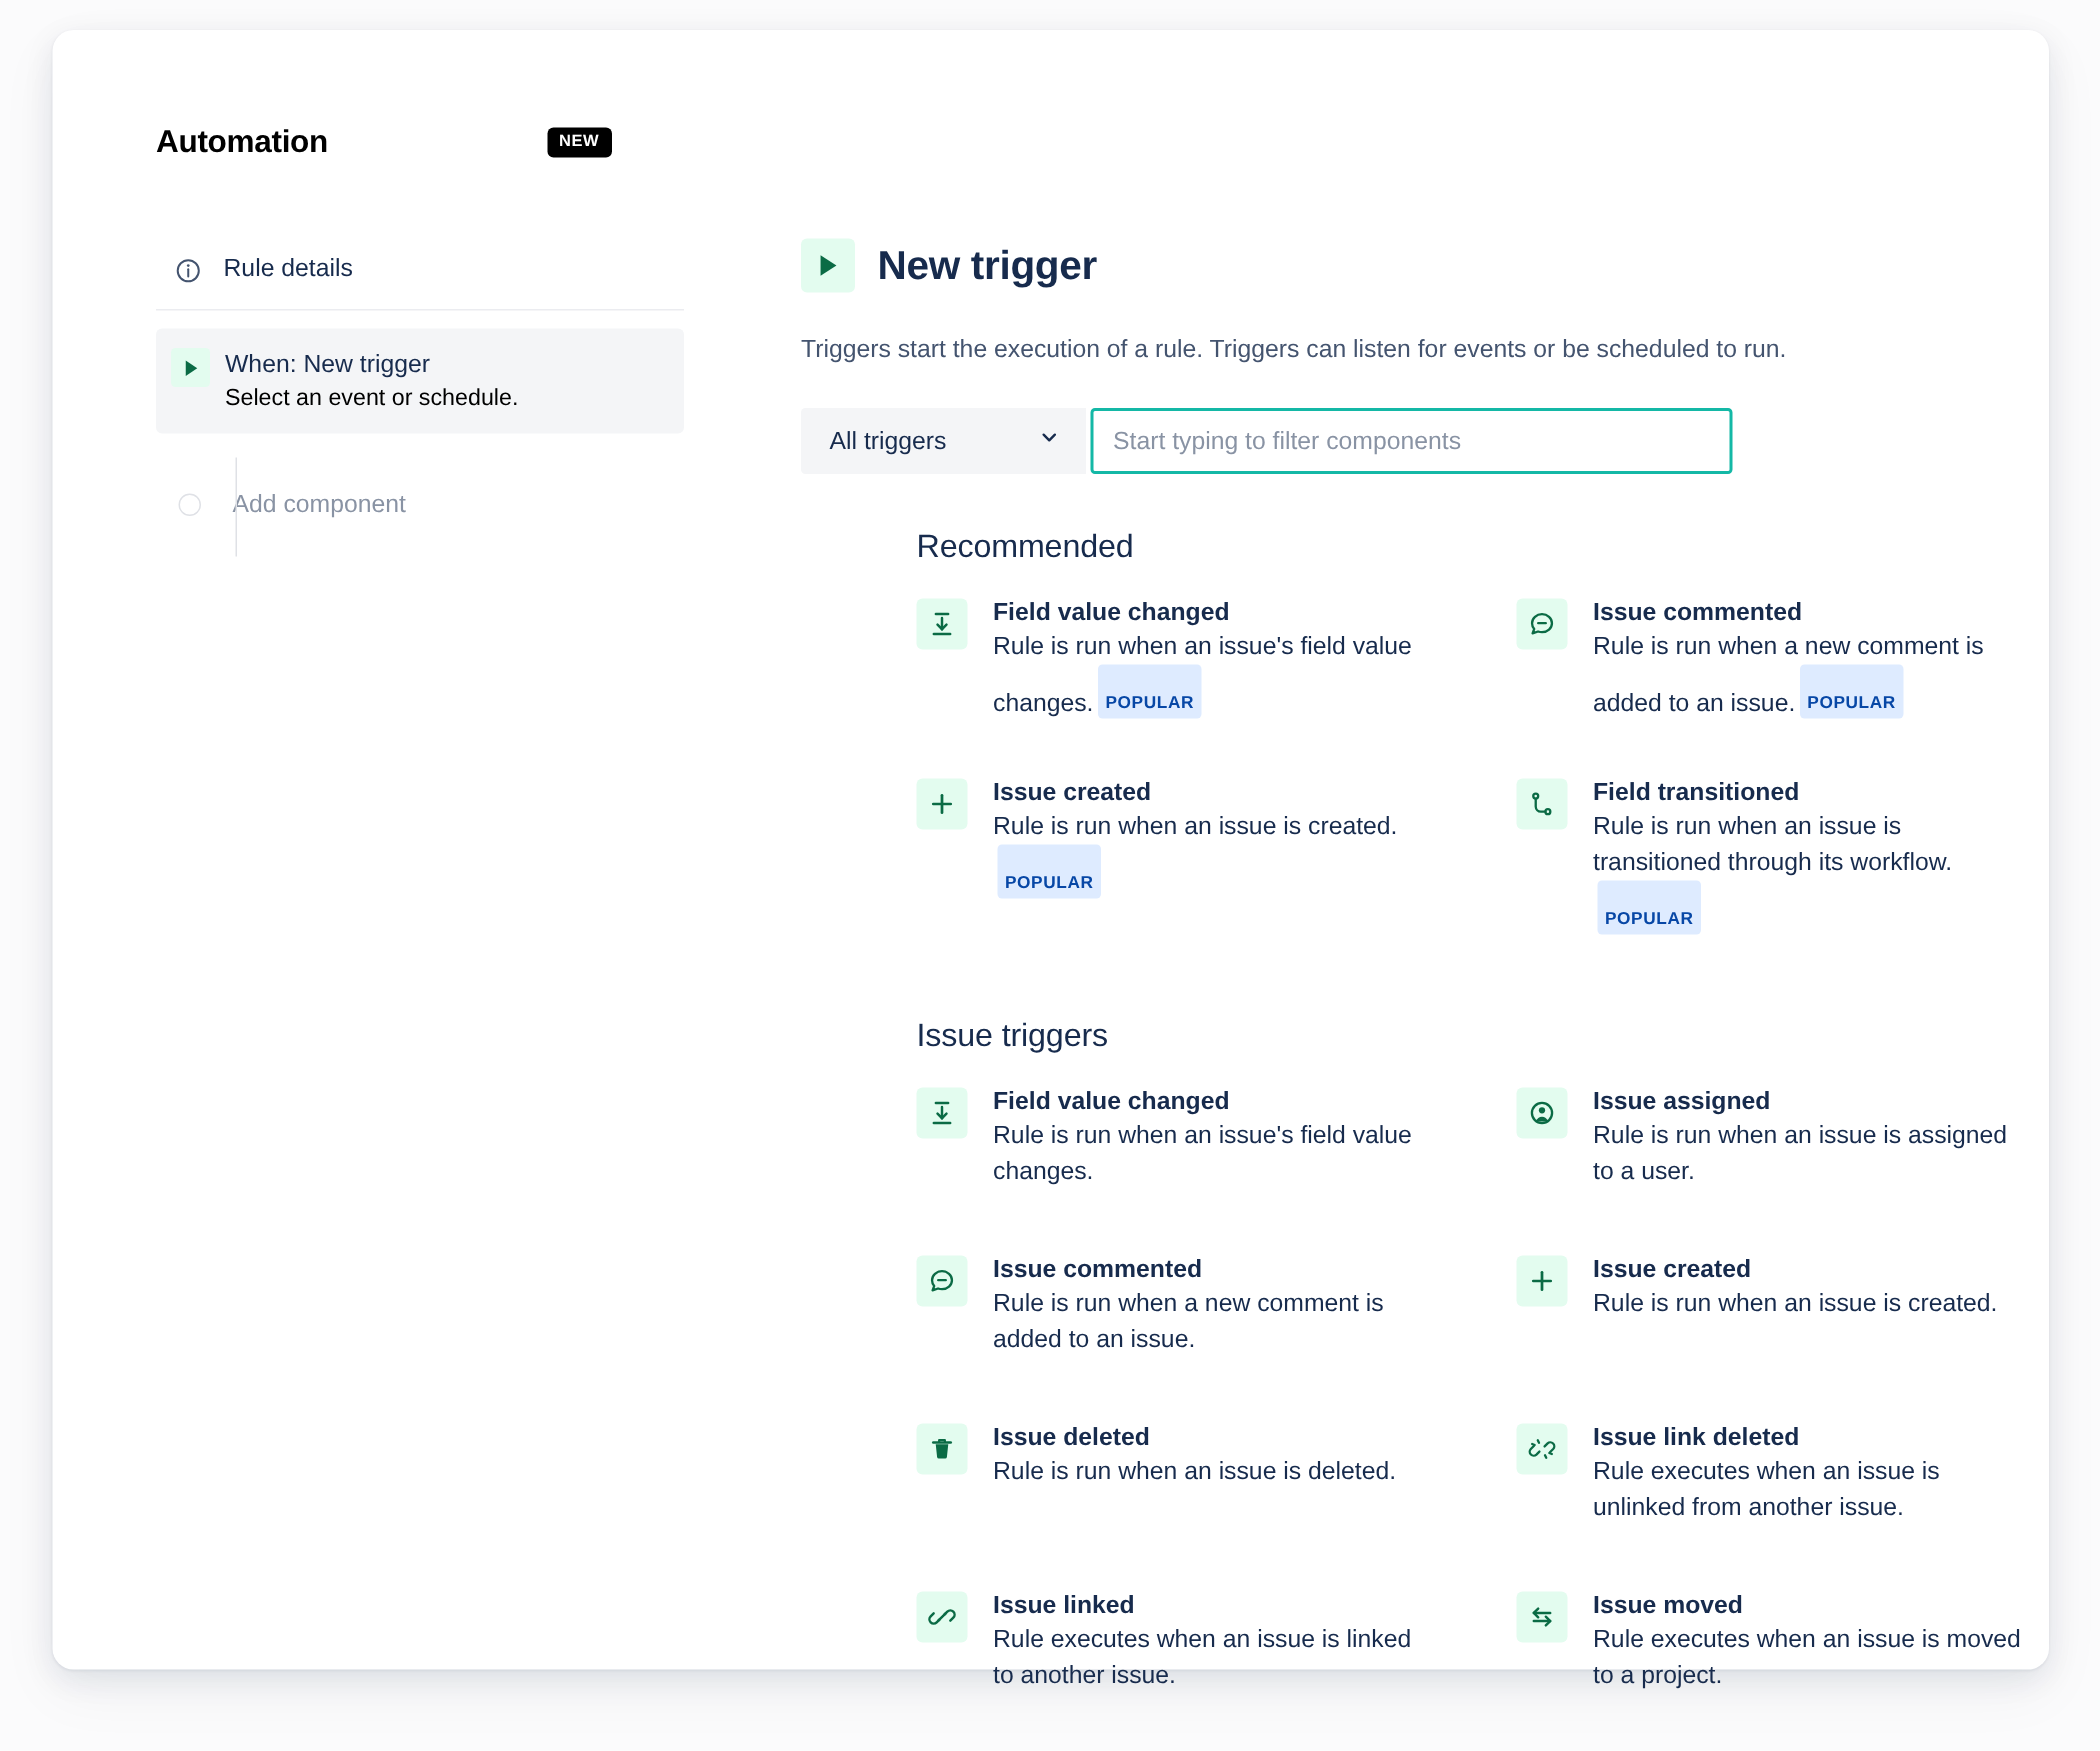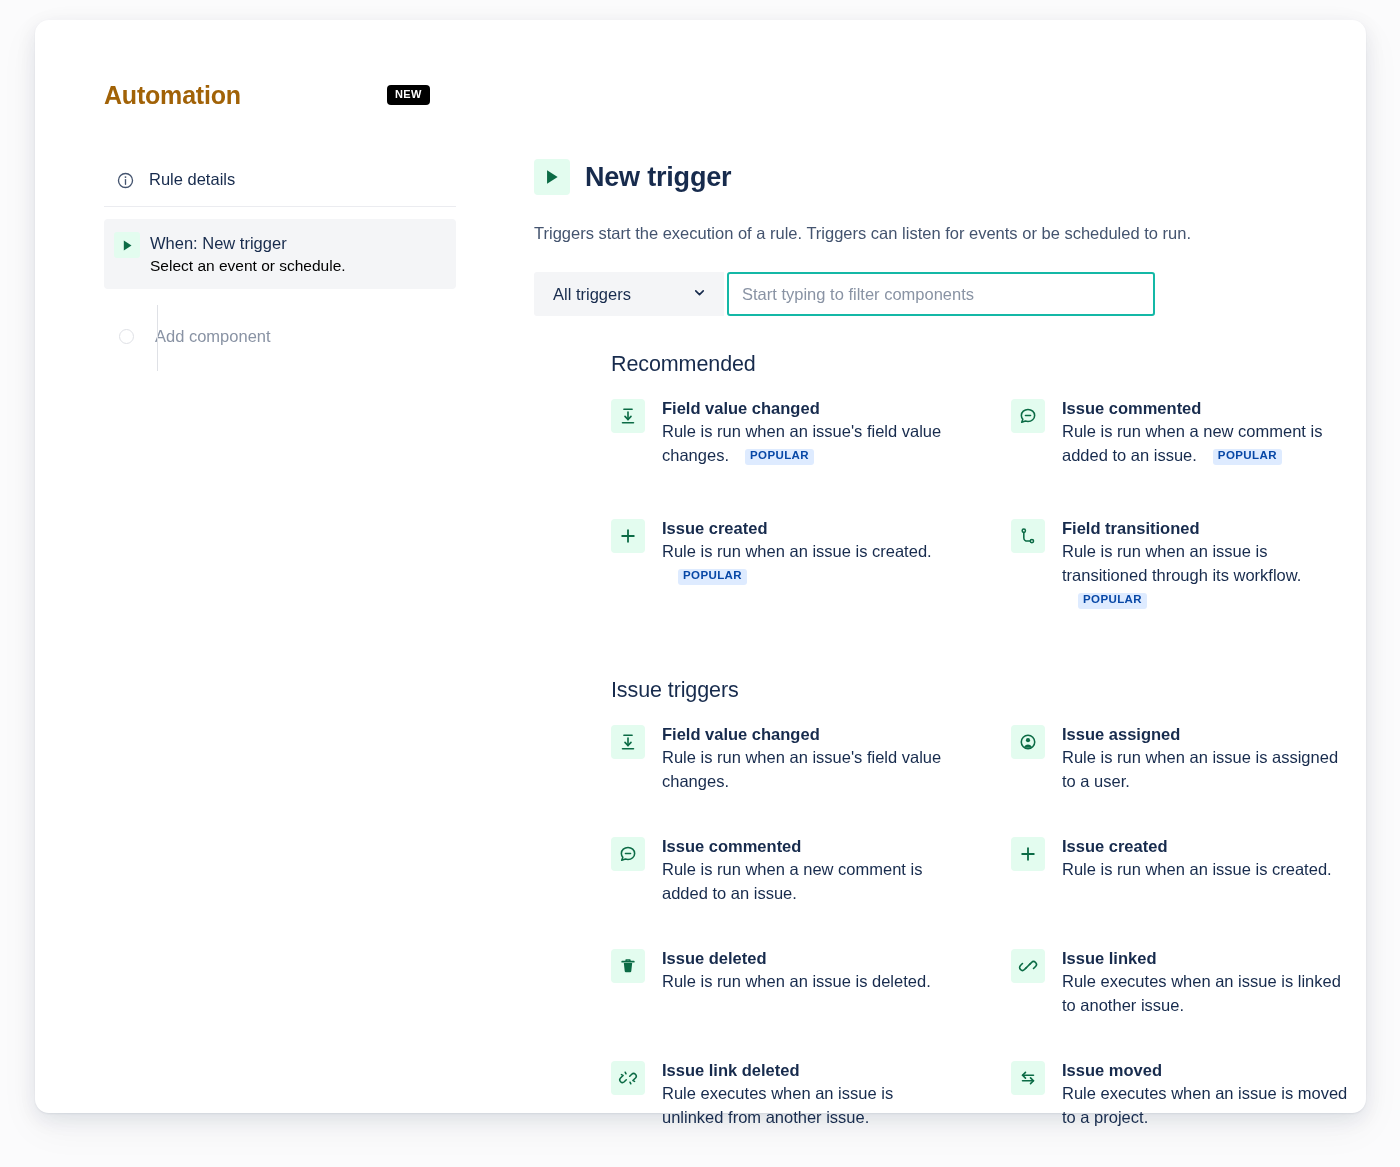--- a/index.html
+++ b/index.html
@@ -44,23 +44,23 @@
 
   .app-title-row {
     display: flex;
     align-items: center;
     gap: 12px;
     height: 40px;
     margin-bottom: 41px;
   }
 
   .app-title {
-    font-size: 25px;
+    font-size: 21px;
     font-weight: 700;
-    color: #a16207;
+    color: #000000;
     letter-spacing: -.2px;
     line-height: 34px;
   }
 
   .new-badge {
     background: #000000;
     color: #ffffff;
     font-size: 11px;
     font-weight: 700;
     letter-spacing: .4px;
@@ -321,24 +321,24 @@
     margin-top: 0px;
   }
 
   .pop-badge {
     display: inline-block;
     background: #deebff;
     color: #0747a6;
     font-size: 11.5px;
     font-weight: 700;
     letter-spacing: .4px;
-    padding: 0 5px 3px;
+    padding: 20px 5px 3px;
     border-radius: 3px;
     vertical-align: 2px;
-    margin-left: 16px;
+    margin-left: 3px;
     line-height: 13px;
     white-space: nowrap;
   }
 </style>
 </head>
 <body>
 
 <div id="root">
   <div class="card">
 
@@ -539,51 +539,51 @@
               </svg>
             </span>
             <span class="tile-body">
               <div class="tile-name">Issue deleted</div>
               <div class="tile-desc">Rule is run when an issue is deleted.</div>
             </span>
           </div>
 
           <div class="tile-item">
             <span class="tile-icon">
-              <svg width="20" height="20" viewBox="0 0 22 22" fill="none" stroke="#0b6b45" stroke-width="1.8" stroke-linecap="round">
-                <path d="M9.3 12.7 7.1 14.9a3.1 3.1 0 0 1-4.4-4.4l2.2-2.2"></path>
-                <path d="M12.7 9.3l2.2-2.2a3.1 3.1 0 0 1 4.4 4.4l-2.2 2.2"></path>
-                <path d="M8.3 13.7l5.4-5.4"></path>
-              </svg>
-            </span>
-            <span class="tile-body">
-              <div class="tile-name">Issue linked</div>
-              <div class="tile-desc">Rule executes when an issue is linked to another issue.</div>
-            </span>
-          </div>
-
-          <div class="tile-item">
-            <span class="tile-icon">
               <svg width="20" height="20" viewBox="0 0 22 22" fill="none" stroke="#0b6b45" stroke-width="1.7" stroke-linecap="round">
                 <path d="M9.1 12.9 6.9 15.1a2.9 2.9 0 0 1-4.1-4.1L5 8.8"></path>
                 <path d="M12.9 9.1 15.1 6.9a2.9 2.9 0 0 1 4.1 4.1L17 13.2"></path>
                 <path d="M8.8 6.4 7.9 4.6"></path>
                 <path d="M5.6 8.1 3.8 7.3"></path>
                 <path d="M13.2 15.6l.9 1.8"></path>
                 <path d="M16.4 13.9l1.8.8"></path>
               </svg>
             </span>
             <span class="tile-body">
               <div class="tile-name">Issue link deleted</div>
               <div class="tile-desc">Rule executes when an issue is unlinked from another issue.</div>
             </span>
           </div>
 
           <div class="tile-item">
             <span class="tile-icon">
+              <svg width="20" height="20" viewBox="0 0 22 22" fill="none" stroke="#0b6b45" stroke-width="1.8" stroke-linecap="round">
+                <path d="M9.3 12.7 7.1 14.9a3.1 3.1 0 0 1-4.4-4.4l2.2-2.2"></path>
+                <path d="M12.7 9.3l2.2-2.2a3.1 3.1 0 0 1 4.4 4.4l-2.2 2.2"></path>
+                <path d="M8.3 13.7l5.4-5.4"></path>
+              </svg>
+            </span>
+            <span class="tile-body">
+              <div class="tile-name">Issue linked</div>
+              <div class="tile-desc">Rule executes when an issue is linked to another issue.</div>
+            </span>
+          </div>
+
+          <div class="tile-item">
+            <span class="tile-icon">
               <svg width="20" height="20" viewBox="0 0 22 22" fill="none" stroke="#0b6b45" stroke-width="1.8" stroke-linecap="round" stroke-linejoin="round">
                 <path d="M17 8H5"></path>
                 <path d="M8.2 4.8 5 8l3.2 3.2"></path>
                 <path d="M5 14h12"></path>
                 <path d="M13.8 10.8 17 14l-3.2 3.2"></path>
               </svg>
             </span>
             <span class="tile-body">
               <div class="tile-name">Issue moved</div>
               <div class="tile-desc">Rule executes when an issue is moved to a project.</div>

